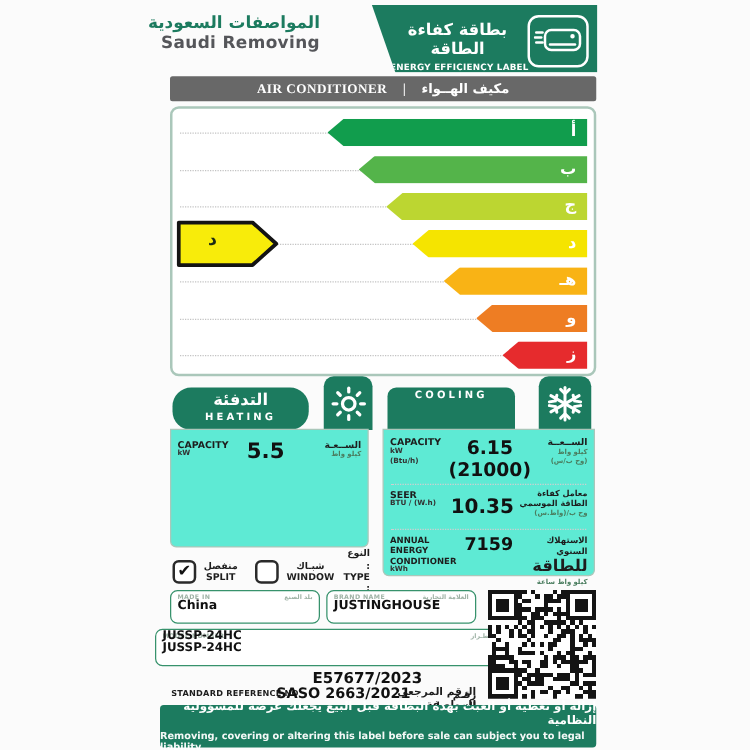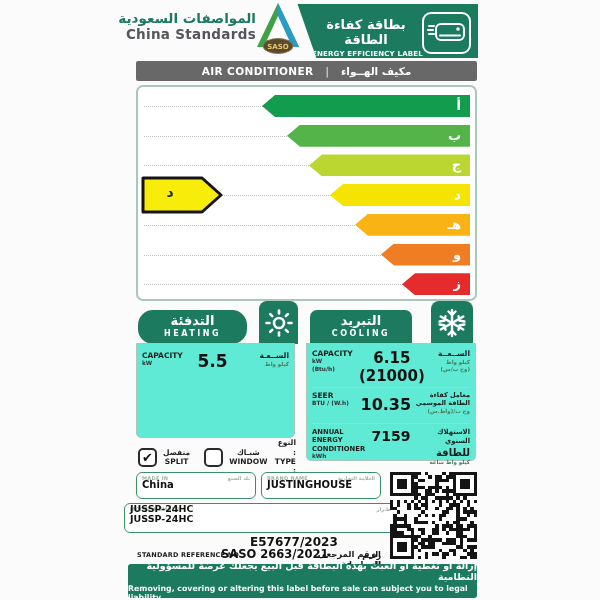--- a/index.html
+++ b/index.html
@@ -18,21 +18,21 @@
               clip-path:polygon(4% 0,100% 0,100% 100%,14% 100%); }
   .hdr-titles{ position:absolute; left:22px; top:13px; width:108px; text-align:center; color:#fff; }
   .hdr-title-ar{ font-size:13px; font-weight:bold; }
   .hdr-title-en{ font-size:7px; font-weight:bold; letter-spacing:.2px; margin-top:3px; white-space:nowrap; }
   .ac-chip{ position:absolute; left:132px; top:8px; width:49px; height:42px; border:2px solid #fff; border-radius:9px;
             display:flex; align-items:center; justify-content:center; }
 
   
   .product-bar{ left:136px; top:61px; width:341px; height:20px; background:#686868; border-radius:2px;
                 display:flex; align-items:center; justify-content:center; gap:12px; color:#fff; }
-  .product-bar .en{ font-size:10.5px; font-weight:bold; letter-spacing:.4px; }
+  .product-bar .en{ font-size:10.5px; font-weight:bold; letter-spacing:.4px;font-family:Liberation Serif, serif; }
   .product-bar .sep{ font-size:10px; opacity:.9; }
   .product-bar .arx{ font-size:10.5px; font-weight:bold; }
 
   
   .arrows-box{ left:136px; top:85px; width:341px; height:216px; background:#fff;
                border:2px solid #aac7ba; border-radius:7px; }
   .grade-row{ position:absolute; left:4px; right:4px; height:22px; }
   .leader{ position:absolute; left:2px; right:2px; top:50%; border-top:1px dotted #c3c3c3; }
   .arrow{ position:absolute; right:1px; top:0; height:22px; display:flex; align-items:center; justify-content:flex-end; }
   .arrow-shape{ position:absolute; inset:0; clip-path:polygon(13px 0,100% 0,100% 100%,13px 100%,0 50%); }
@@ -79,32 +79,23 @@
   .footer .f-ar{ font-size:9.5px; font-weight:bold; }
   .footer .f-en{ font-size:7.8px; font-weight:bold; opacity:.95; }
 </style>
 </head>
 <body>
 
 <div class="stage">
 
   <div class="abs org-block">
     <div class="org-ar ar">المواصفات السعودية</div>
-    <div class="org-en">China Standards</div>
-  </div>
-
-  <div class="abs saso-logo">
-    <svg width="48" height="56" viewBox="0 0 48 56">
-      <polygon points="24,2 3,46 45,46" fill="#3fa047"></polygon>
-      <polygon points="24,2 45,46 24,46" fill="#2a9bc4"></polygon>
-      <polygon points="24,15 13,39 35,39" fill="#ffffff"></polygon>
-      <ellipse cx="24" cy="45" rx="15" ry="7.5" fill="#5a4a2f" stroke="#8a7a50" stroke-width="1"></ellipse>
-      <text x="24" y="48" text-anchor="middle" font-size="7" font-weight="bold" fill="#e8c86a" font-family="DejaVu Sans, sans-serif">SASO</text>
-    </svg>
-  </div>
+    <div class="org-en">Saudi Removing</div>
+  </div>
+
 
   <div class="abs hdr-green">
     <div class="hdr-titles">
       <div class="hdr-title-ar ar">بطاقة كفاءة الطاقة</div>
       <div class="hdr-title-en">ENERGY EFFICIENCY LABEL</div>
     </div>
     <div class="ac-chip">
       <svg width="40" height="30" viewBox="0 0 40 30">
         <g fill="none" stroke="#fff" stroke-width="2" stroke-linecap="round">
           <rect x="9" y="6" width="28" height="16" rx="5"></rect>
@@ -244,21 +235,20 @@
         <polyline points="12.5,4.5 16,8 19.5,4.5"></polyline>
         <polyline points="12.5,27.5 16,24 19.5,27.5"></polyline>
         <polyline points="3.5,14.5 8.3,13.8 9.5,9.2"></polyline>
         <polyline points="28.5,17.5 23.7,18.2 22.5,22.8"></polyline>
         <polyline points="3.5,17.5 8.3,18.2 9.5,22.8"></polyline>
         <polyline points="28.5,14.5 23.7,13.8 22.5,9.2"></polyline>
       </g>
     </svg>
   </div>
   <div class="abs panel-header" style="left:310px; top:310px; width:102px; height:34px;">
-    <div class="t-ar ar">التبريد</div>
     <div class="t-en">COOLING</div>
   </div>
   <div class="abs panel-body" style="left:306px; top:343px; width:170px; height:118px;">
     <div class="prow" style="top:5px;">
       <div class="plabel" style="width:56px;">
         <div>CAPACITY</div>
         <div class="sub">kW</div>
         <div class="sub">(Btu/h)</div>
       </div>
       <div class="pvalue" style="font-size:15px; line-height:1.2;">
@@ -286,21 +276,21 @@
     <div class="dotsep" style="top:79px;"></div>
     <div class="prow" style="top:84px;">
       <div class="plabel" style="width:56px; font-size:6.8px;">
         <div>ANNUAL ENERGY</div>
         <div>CONDITIONER</div>
         <div class="sub">kWh</div>
       </div>
       <div class="pvalue" style="font-size:14px;">7159</div>
       <div class="palabel ar" style="width:56px;">
         <div style="font-size:6.8px;">الاستهلاك السنوي</div>
-        <div style="font-size:10px;">للطاقة</div>
+        <div style="font-size:13px;">للطاقة</div>
         <div class="sub">كيلو واط ساعة</div>
       </div>
     </div>
   </div>
 
   <div class="abs ibox" style="left:136px; top:472px; width:120px; height:27px;">
     <div class="toplbls">
       <span>MADE IN</span>
       <span class="ar">بلد الصنع</span>
     </div>

